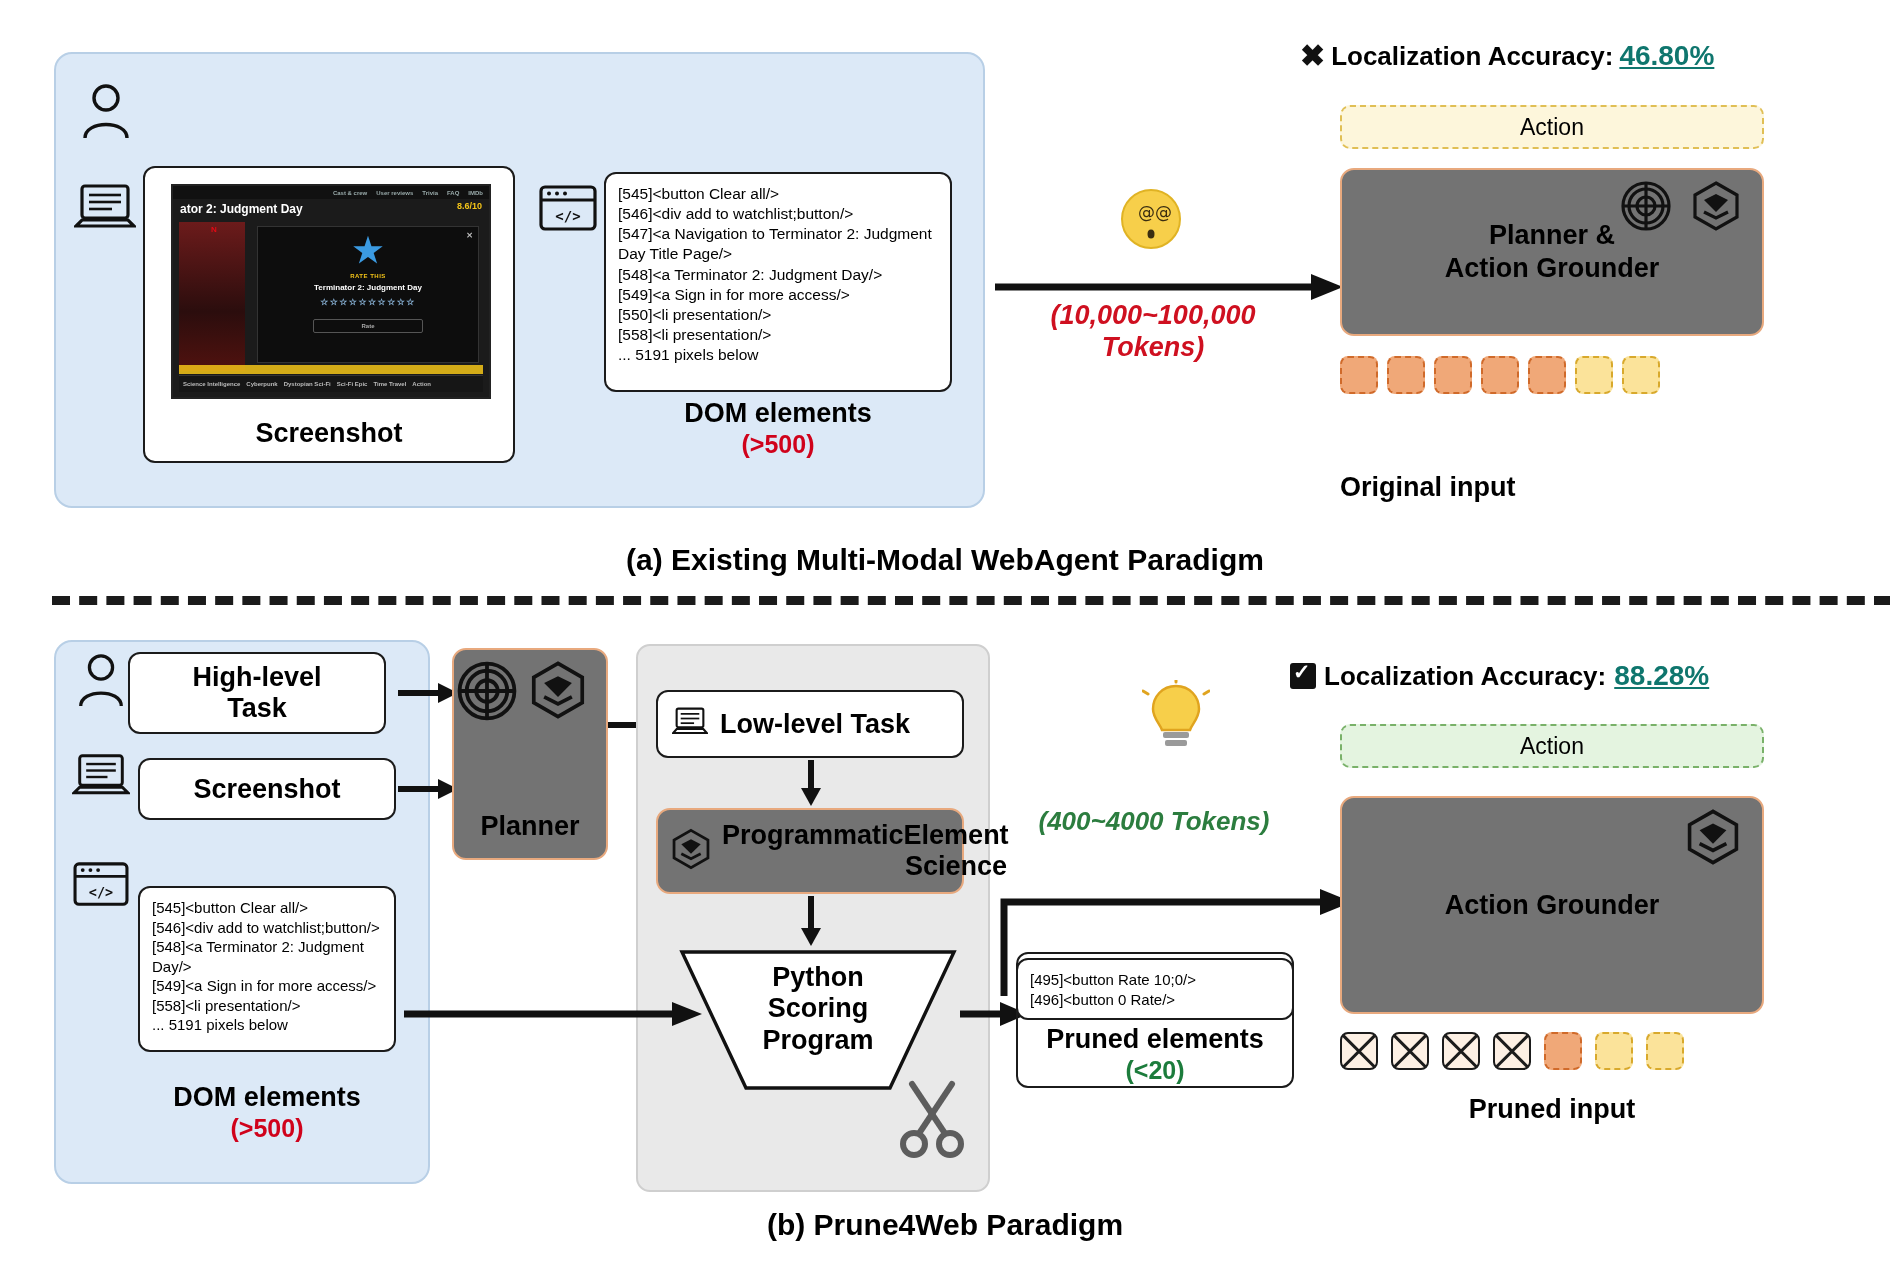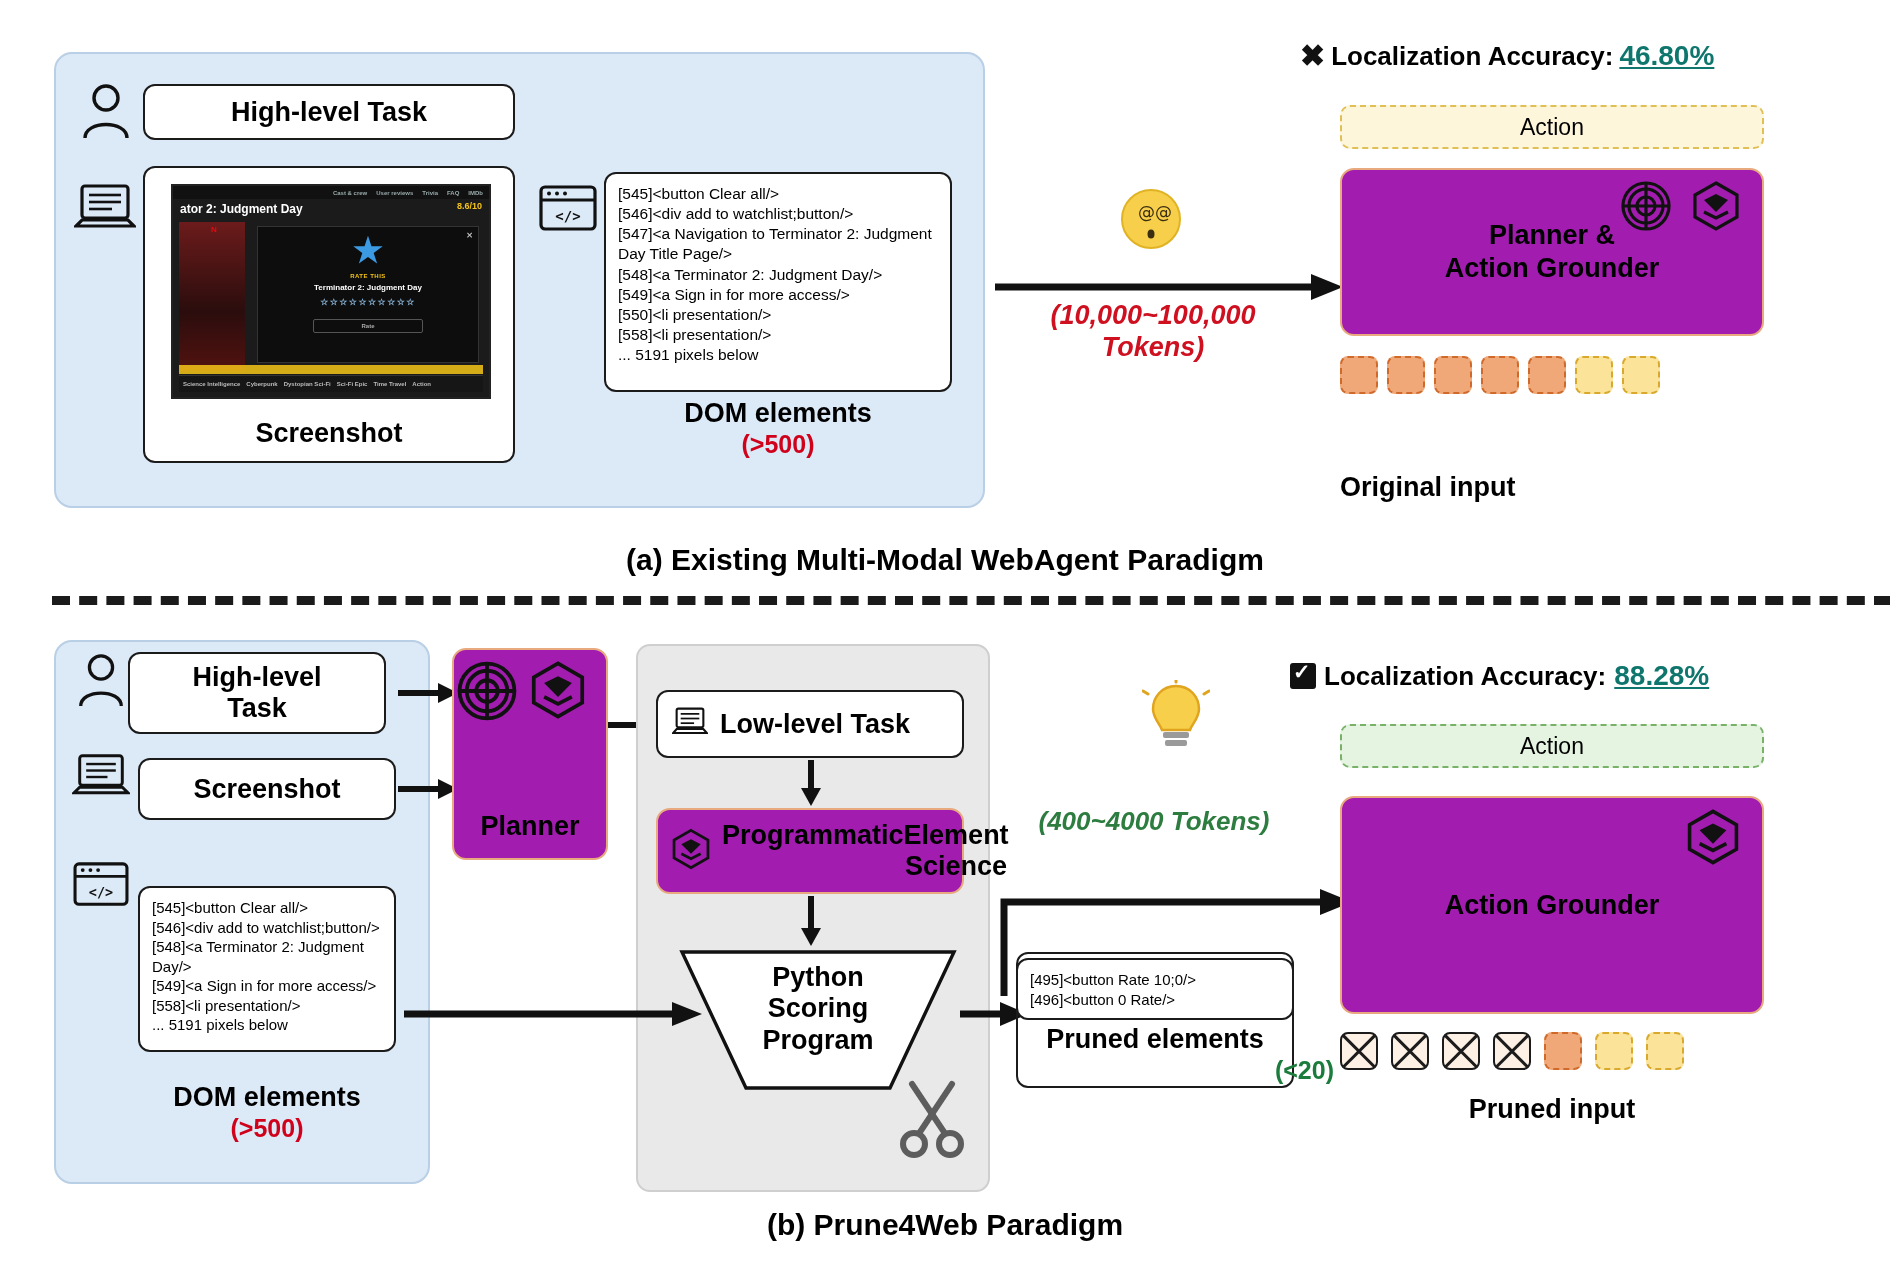--- a/index.html
+++ b/index.html
@@ -32,21 +32,21 @@
     border: 2.5px solid #1b1b1b;
     border-radius: 12px;
     box-sizing: border-box;
     display: flex;
     align-items: center;
     justify-content: center;
     text-align: center;
     font-weight: bold;
   }
   .peachbox {
-    background: #a21caf;
+    background: #737373;
     border: 2.5px solid #e8a97e;
     border-radius: 14px;
     box-sizing: border-box;
     display: flex;
     align-items: center;
     justify-content: center;
     text-align: center;
     font-weight: bold;
   }
   .graypanel {
@@ -203,23 +203,20 @@
 
   <div class="abs bluepanel" style="left:54px; top:52px; width:927px; height:452px;"></div>
 
   <div class="abs person-icon" style="left:78px; top:80px;">
     <svg width="56" height="62" viewBox="0 0 56 62">
       <circle cx="28" cy="18" r="12" fill="none" stroke="#111" stroke-width="3.4"></circle>
       <path d="M7 58 C7 40 49 40 49 58" fill="none" stroke="#111" stroke-width="3.4"></path>
     </svg>
   </div>
 
-  <div class="abs whitebox title-lg" style="left:143px; top:84px; width:372px; height:56px;">
-    <span>High-level Task</span>
-  </div>
 
   <div class="abs laptop-icon" style="left:74px; top:182px;">
     <svg width="62" height="54" viewBox="0 0 62 54">
       <rect x="8" y="4" width="46" height="32" rx="3" fill="none" stroke="#111" stroke-width="3.2"></rect>
       <line x1="15" y1="13" x2="47" y2="13" stroke="#111" stroke-width="2.6"></line>
       <line x1="15" y1="20" x2="47" y2="20" stroke="#111" stroke-width="2.6"></line>
       <line x1="15" y1="27" x2="38" y2="27" stroke="#111" stroke-width="2.6"></line>
       <path d="M2 44 H60 L54 38 H8 Z" fill="none" stroke="#111" stroke-width="3.2"></path>
     </svg>
   </div>
@@ -502,21 +499,21 @@
     <line x1="0" y1="14" x2="40" y2="14" stroke="#111" stroke-width="7"></line>
     <polygon points="40,2 68,14 40,26" fill="#111"></polygon>
   </svg>
 
   <div class="abs codebox" style="left:1016px; top:958px; width:278px; height:62px; font-size:15px;">
     <div class="ln">[495]&lt;button Rate 10;0/&gt;</div>
     <div class="ln">[496]&lt;button 0 Rate/&gt;</div>
   </div>
   <div class="abs whitebox" style="left:1016px; top:952px; width:278px; height:136px; display:block; background:transparent;"></div>
   <div class="abs title-lg" style="left:1016px; top:1024px; width:278px; text-align:center;">Pruned elements</div>
-  <div class="abs greensmall" style="left:1016px; top:1056px; width:278px; text-align:right; font-size:25px;padding-left:40px;">(&lt;20)</div>
+  <div class="abs greensmall" style="left:1016px; top:1056px; width:278px; text-align:center; font-size:25px;">(&lt;20)</div>
 
   <svg class="abs" style="left:1000px; top:880px;" width="356" height="120">
     <polyline points="4,116 4,22 320,22" fill="none" stroke="#111" stroke-width="7"></polyline>
     <polygon points="320,9 352,22 320,35" fill="#111"></polygon>
   </svg>
 
   <div class="abs tokens-green" style="left:1020px; top:806px; width:268px;">(400~4000 Tokens)</div>
 
   <div class="abs" style="left:1142px; top:680px;">
     <svg width="68" height="74" viewBox="0 0 68 74">

